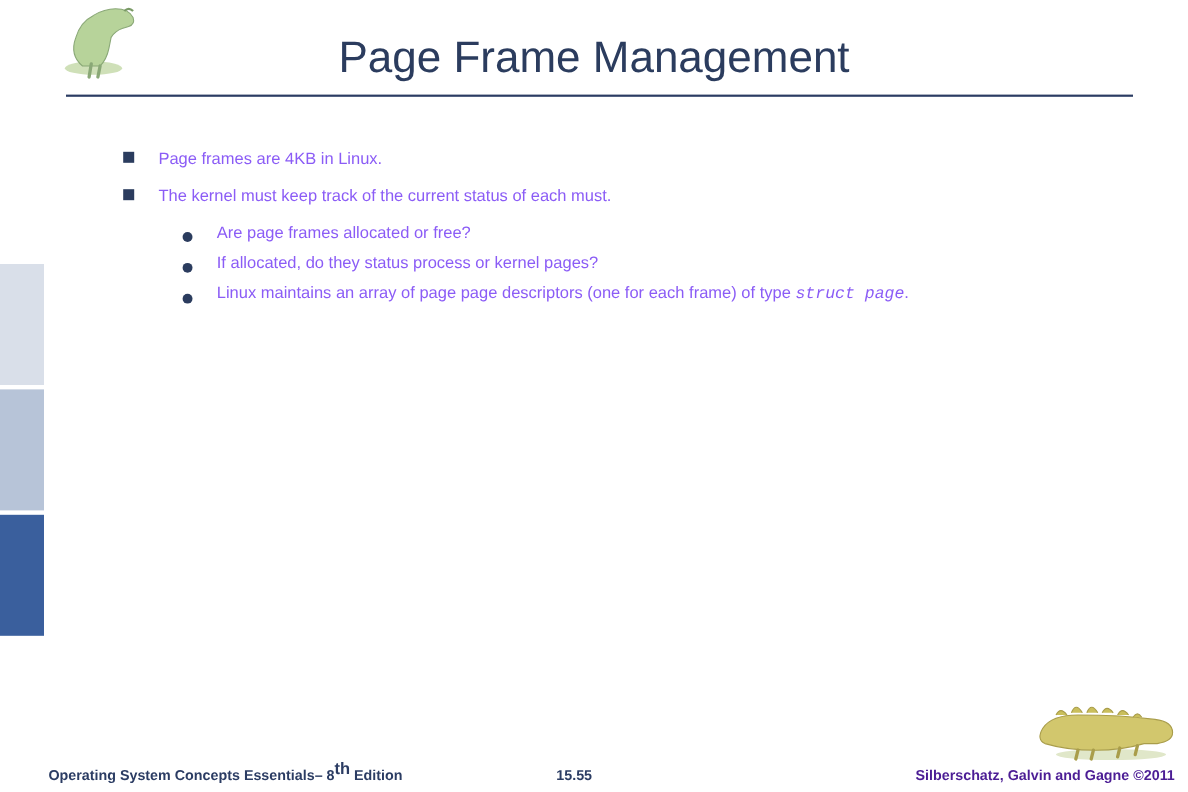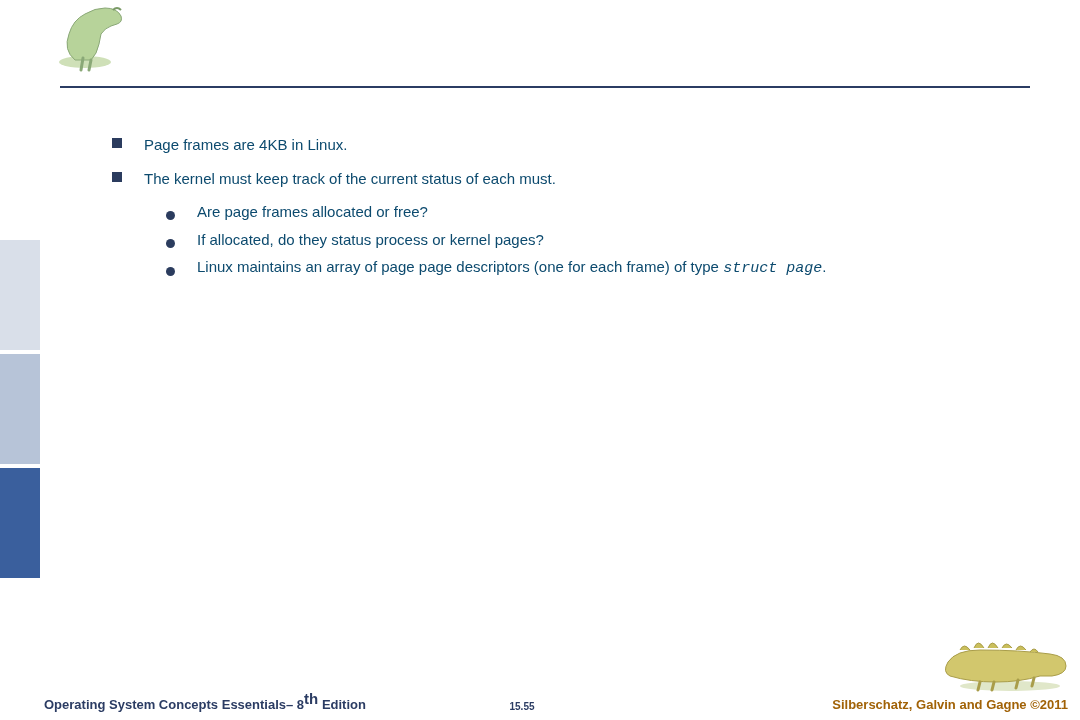--- a/index.html
+++ b/index.html
@@ -14,52 +14,53 @@
   .sb3 { top: 468px; height: 110px; background: #3a5f9d; }
 
   
   .title { position: absolute; top: 30px; left: 0; width: 1080px; text-align: center; font-size: 40px; font-weight: 400; color: #2b3c5e; }
   .title-underline { position: absolute; top: 86px; left: 60px; width: 970px; height: 2px; background: #2b3c63; }
 
   
   .dino-tl { position: absolute; top: 0px; left: 55px; width: 85px; height: 78px; }
 
   
-  .content { position: absolute; top: 132px; left: 112px; width: 940px; font-size: 15px; color: #0c4a6e; line-height: 1.7; }
+  .content { position: absolute; top: 132px; left: 112px; width: 940px; font-size: 15px; color: #8b5cf6; line-height: 1.7; }
   .row1 { display: flex; align-items: flex-start; margin-bottom: 8px; }
   .sq { width: 10px; height: 10px; background: #2b3c5e; margin-top: 6px; margin-right: 22px; flex: none; }
   .row2 { display: flex; align-items: center; margin-left: 54px; margin-bottom: 2px; }
   .dot { width: 9px; height: 9px; border-radius: 50%; background: #2b3c5e; margin-top: 8px; margin-right: 22px; flex: none; }
   .code { font-family: "Courier New", Courier, monospace; font-style: italic; }
 
   
   .footer-left { position: absolute; bottom: 8px; left: 44px; font-size: 13px; font-weight: bold; color: #2b3c63; }
   .footer-left sup { font-size: 15px; }
-  .footer-mid { position: absolute; bottom: 8px; left: 0; width: 1044px; text-align: center; font-size: 10px; font-weight: bold; color: #2b3c63; }
-  .footer-right { position: absolute; bottom: 8px; right: 12px; font-size: 13px; font-weight: bold; color: #a16207; }
+  .footer-mid { position: absolute; bottom: 8px; left: 0; width: 1044px; text-align: center; font-size: 13px; font-weight: bold; color: #2b3c63; }
+  .footer-right { position: absolute; bottom: 8px; right: 12px; font-size: 13px; font-weight: bold; color: #4c1d95; }
 
   
   .dino-br { position: absolute; bottom: 28px; right: 10px; width: 130px; height: 60px; }
 </style>
 </head>
 <body>
 
 <div class="slide">
 
   <div class="sb sb1"></div>
   <div class="sb sb2"></div>
   <div class="sb sb3"></div>
 
   <svg class="dino-tl" viewBox="0 0 85 78">
     <ellipse cx="30" cy="62" rx="26" ry="6" fill="#cfe0b8"></ellipse>
     <path d="M20 60 Q8 50 14 34 Q18 20 30 14 Q40 8 50 8 Q62 8 66 16 Q68 22 62 24 L56 26 Q50 28 46 34 L44 44 Q42 54 36 60 Z" fill="#b7d39a" stroke="#8aa877" stroke-width="1"></path>
     <path d="M36 60 L34 70 M28 58 L26 70" stroke="#8aa877" stroke-width="3" stroke-linecap="round"></path>
     <path d="M58 10 Q62 6 66 10" stroke="#7a9a66" stroke-width="2" fill="none"></path>
   </svg>
 
+  <div class="title">Page Frame Management</div>
   <div class="title-underline"></div>
 
   <div class="content">
     <div class="row1">
       <span class="sq"></span>
       <span>Page frames are 4KB in Linux.</span>
     </div>
     <div class="row1">
       <span class="sq"></span>
       <span>The kernel must keep track of the current status of each must.</span>

